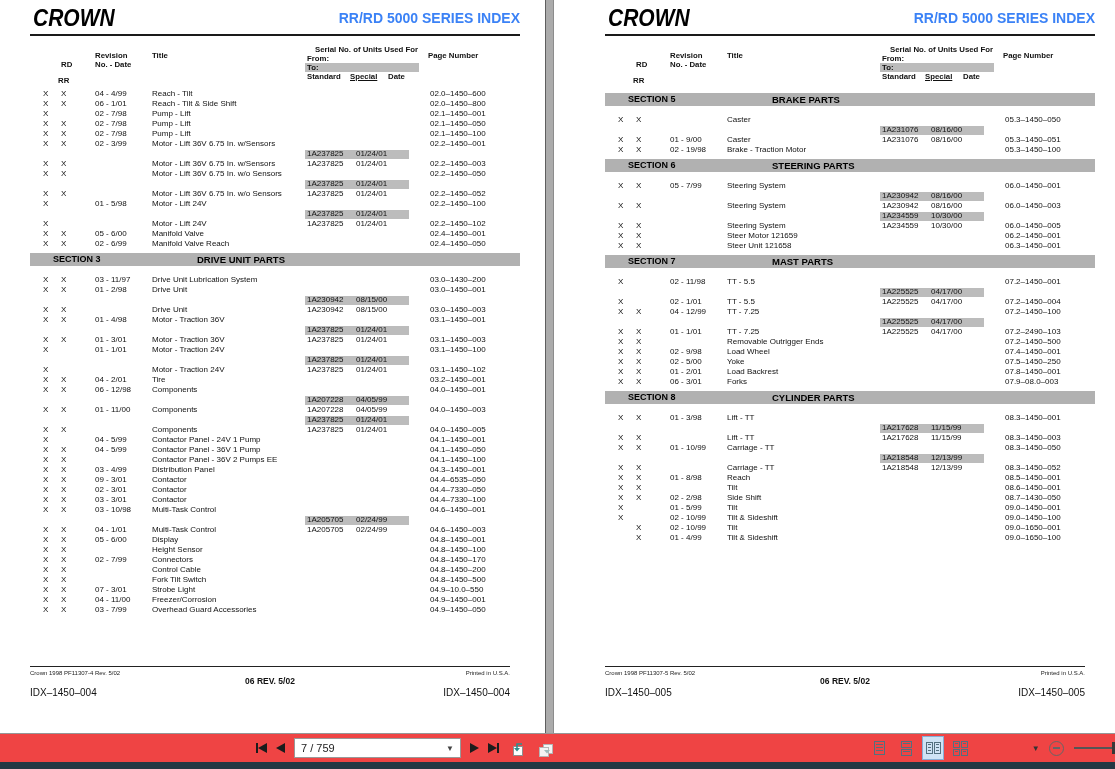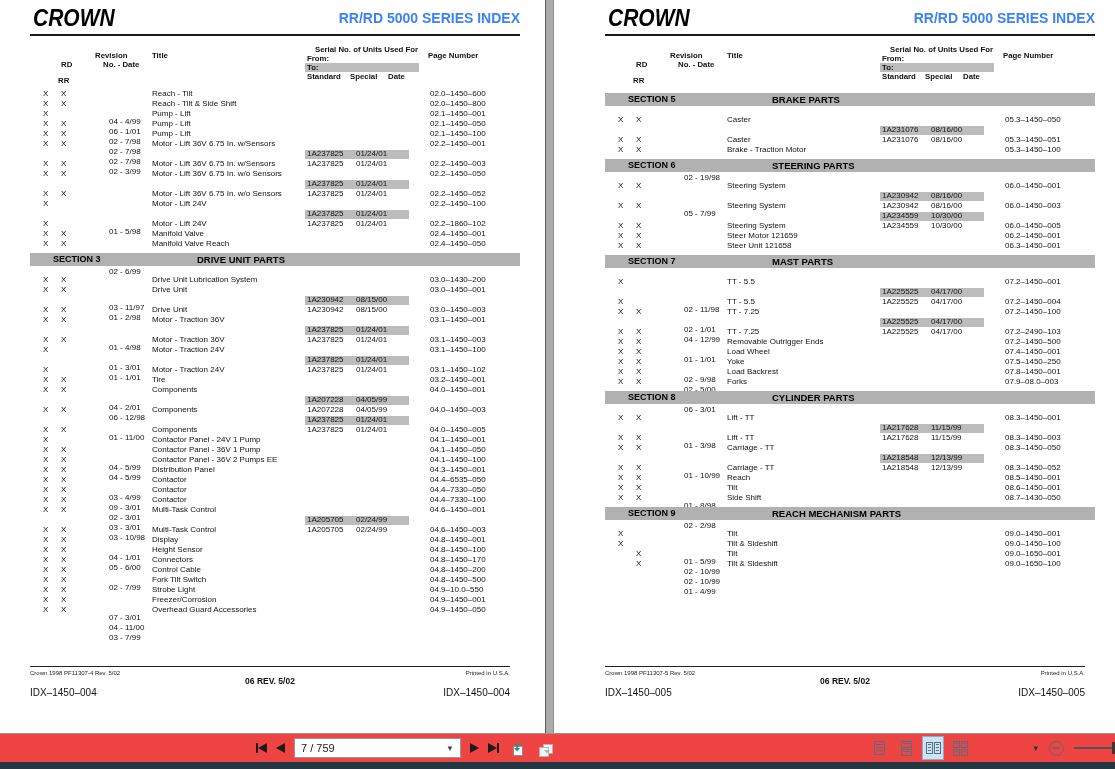--- a/index.html
+++ b/index.html
@@ -10,34 +10,34 @@
   #page0{left:30px;}
   #page1{left:605px;}
   .divider{position:absolute;left:545px;top:0;width:7px;height:733px;background:#ababab;
     border-left:1px solid #5e5e5e;border-right:1px solid #8c8c8c;}
   .logo{position:absolute;left:3px;top:5px;font-size:20px;font-weight:bold;font-style:italic;
     letter-spacing:0px;transform:scale(1.05,1.15);transform-origin:left top;color:#000;}
   .ptitle{position:absolute;right:0;top:10px;font-size:14px;font-weight:bold;color:#3b82f6;}
   .hrule{position:absolute;left:0;right:0;top:34px;height:2px;background:#1a1a1a;}
   .ch{position:absolute;font-size:7.8px;font-weight:bold;white-space:nowrap;}
   .ch-rr{left:13px;top:76px;margin-left:15px;}   .ch-rd{left:31px;top:60px;}
-  .ch-rev1{left:65px;top:51px;} .ch-rev2{left:65px;top:60px;margin-left:8px;}
+  .ch-rev1{left:65px;top:51px;} .ch-rev2{left:65px;top:60px;}
   .ch-title{left:122px;top:51px;}
   .ch-serial{left:277px;top:45px;padding-left:8px;} .ch-from{left:277px;top:54px;}
   .tobox{position:absolute;left:275px;top:63px;width:114px;height:9px;background:#bcbcbc;}
   .ch-to{left:277px;top:63px;}
-  .ch-std{left:277px;top:72px;} .ch-special{left:320px;top:72px;} .ch-date{left:358px;top:72px;}
+  .ch-std{left:277px;top:72px;} .ch-special{left:320px;top:72px;text-decoration:underline;} .ch-date{left:358px;top:72px;}
   .ch-page{left:398px;top:51px;}
   .rows-area{position:absolute;left:0;right:0;top:89px;}
   .secbar{position:relative;height:13px;margin:4px 0 9px 0;background:#b1b1b1;}
   .sec-num{position:absolute;left:23px;top:1px;font-size:9px;font-weight:bold;color:#000;}
   .sec-title{position:absolute;left:167px;top:1px;font-size:9.5px;font-weight:bold;color:#000;}
   .trow{position:relative;height:10px;font-size:8px;line-height:10px;}
   .c{position:absolute;top:0;white-space:nowrap;}
-  .crr{left:13px;} .crd{left:31px;} .crev{left:79px;margin-top:28px;} .ctitle{left:122px;}
+  .crr{left:13px;} .crd{left:31px;} .crev{left:65px;} .ctitle{left:122px;}
   .cstd{left:277px;} .cdate{left:326px;} .cpage{left:400px;}
   .hlbox{position:absolute;left:275px;top:0.5px;width:104px;height:9px;background:#bcbcbc;}
   .fel{position:absolute;white-space:nowrap;text-align:right;}
   .f-rule{left:0;right:10px;top:666px;height:1px;background:#222;}
   .f-small-left{left:0;top:670px;font-size:6px;color:#222;}
   .f-small-right{right:10px;top:670px;font-size:6px;color:#222;}
   .f-center{left:0;right:10px;top:676px;text-align:center;font-size:8.5px;font-weight:bold;}
   .f-idx-left{left:0;top:687px;font-size:10px;}
   .f-idx-right{right:10px;top:687px;font-size:10px;}
   
@@ -177,21 +177,21 @@
         <div class="trow">
           <span class="hlbox"></span>
           <span class="c cstd">1A237825</span>
           <span class="c cdate">01/24/01</span>
         </div>
         <div class="trow">
           <span class="c crr">X</span>
           <span class="c ctitle">Motor - Lift 24V</span>
           <span class="c cstd">1A237825</span>
           <span class="c cdate">01/24/01</span>
-          <span class="c cpage">02.2–1860–102</span>
+          <span class="c cpage">02.2–1450–102</span>
         </div>
         <div class="trow">
           <span class="c crr">X</span>
           <span class="c crd">X</span>
           <span class="c crev">05 - 6/00</span>
           <span class="c ctitle">Manifold Valve</span>
           <span class="c cpage">02.4–1450–001</span>
         </div>
         <div class="trow">
           <span class="c crr">X</span>
@@ -679,24 +679,20 @@
           <span class="c crd">X</span>
           <span class="c ctitle">Tilt</span>
           <span class="c cpage">08.6–1450–001</span>
         </div>
         <div class="trow">
           <span class="c crr">X</span>
           <span class="c crd">X</span>
           <span class="c crev">02 - 2/98</span>
           <span class="c ctitle">Side Shift</span>
           <span class="c cpage">08.7–1430–050</span>
-        </div>
-        <div class="secbar">
-          <span class="sec-num">SECTION 9</span>
-          <span class="sec-title">REACH MECHANISM PARTS</span>
         </div>
         <div class="trow">
           <span class="c crr">X</span>
           <span class="c crev">01 - 5/99</span>
           <span class="c ctitle">Tilt</span>
           <span class="c cpage">09.0–1450–001</span>
         </div>
         <div class="trow">
           <span class="c crr">X</span>
           <span class="c crev">02 - 10/99</span>

